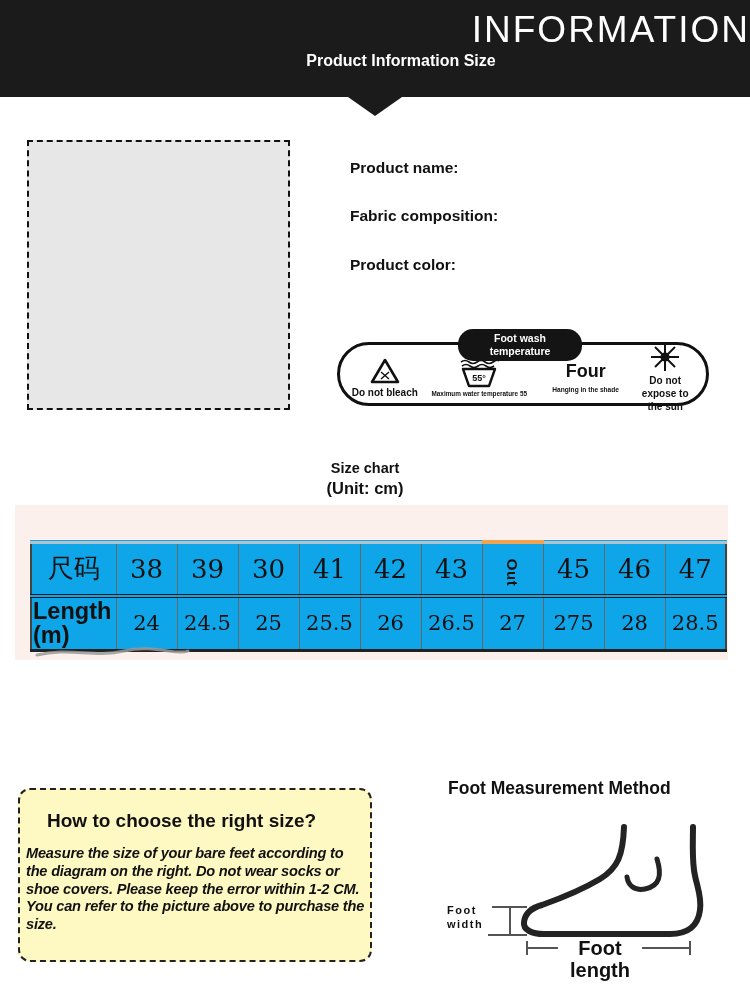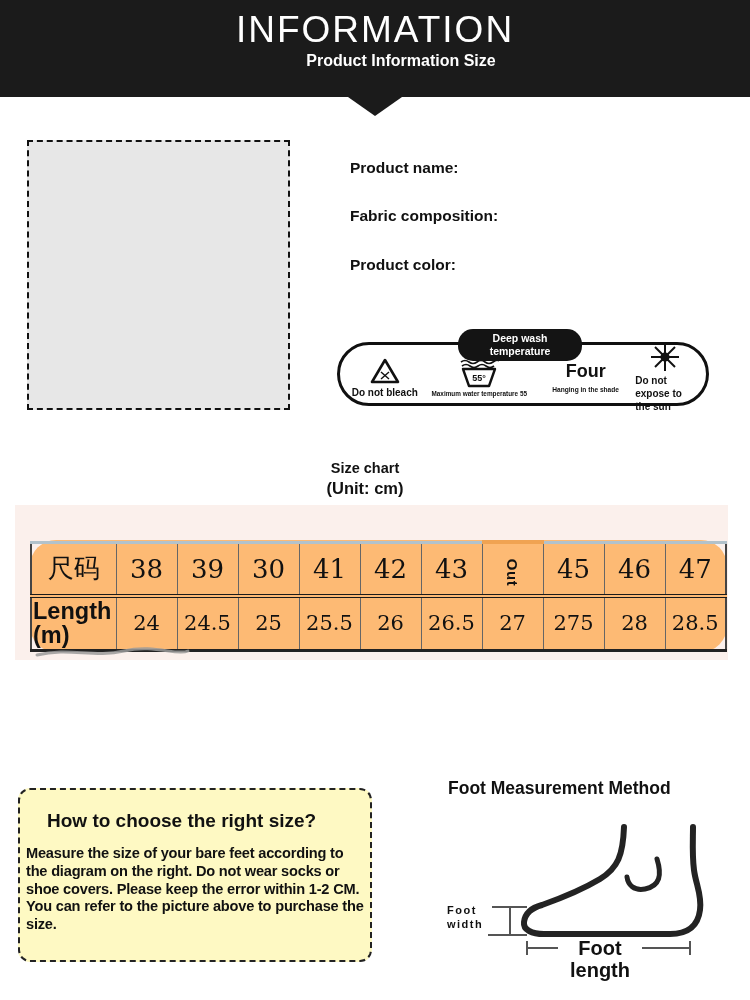--- a/index.html
+++ b/index.html
@@ -8,65 +8,65 @@
     --table-top-border:#b2c2cb;
     --highlight:#f0a352;
     --placeholder-fill:#e7e7e7;
   }
   *{margin:0;padding:0;box-sizing:border-box;}
   body{background:#fff;font-family:"Liberation Sans",sans-serif;color:#111;}
   .page{position:relative;width:750px;height:1000px;background:#fff;overflow:hidden;}
 
   
   .hdr{position:absolute;top:0;left:0;width:750px;height:97px;background:var(--header-bg);color:#fff;text-align:center;}
-  .hdr-title{padding-top:9px;font-size:37px;font-weight:400;letter-spacing:2px;}
+  .hdr-title{padding-top:9px;font-size:37px;font-weight:400;letter-spacing:2px;text-align:right;}
   .hdr-sub{font-size:16px;font-weight:700;margin-top:1px;transform:translateX(26px);}
   .hdr-tri{position:absolute;top:97px;left:50%;transform:translateX(-50%);width:0;height:0;
     border-left:27px solid transparent;border-right:27px solid transparent;border-top:19px solid var(--header-bg);}
 
   
   .img-box{position:absolute;left:27px;top:140px;width:263px;height:270px;background:var(--placeholder-fill);border:2px dashed #111;}
   .pfield{position:absolute;left:350px;font-size:15.5px;font-weight:700;}
   .pfield.f1{top:159px}.pfield.f2{top:207px}.pfield.f3{top:256px}
 
   
   .wash-pill{position:absolute;left:337px;top:342px;width:372px;height:64px;border:3px solid #101010;border-radius:34px;
     background:#fff;display:flex;align-items:center;justify-content:space-between;padding:6px 9px 0 9px;}
   .wash-badge{position:absolute;left:118px;top:-16px;width:124px;background:#141414;color:#fff;border-radius:15px;
     font-size:10.5px;font-weight:700;text-align:center;line-height:1.2;padding:3px 0 4px;z-index:2;}
   .wash-item{display:flex;flex-direction:column;align-items:center;}
   .wash-item .lbl{font-size:10px;font-weight:700;margin-top:2px;white-space:nowrap;}
-  .wash-item.w4 .lbl{white-space:normal;width:60px;text-align:left;line-height:1.3;}
+  .wash-item.w4 .lbl{white-space:normal;width:60px;text-align:center;line-height:1.3;}
   .four-title{font-size:18px;font-weight:700;line-height:1;margin-bottom:4px;}
 
   
   .sc-head{position:absolute;left:265px;top:460px;width:200px;text-align:center;}
   .sc-title{font-size:14.5px;font-weight:700;}
   .sc-unit{font-size:16.5px;font-weight:700;margin-top:3px;}
 
   
   .band{position:absolute;left:15px;top:505px;width:713px;height:155px;background:var(--band-bg);}
-  table.size-table{position:absolute;left:30px;top:540px;border-collapse:collapse;table-layout:fixed;background:#fdba74;
-    font-family:"DejaVu Serif",serif;border-radius:26px;}
+  table.size-table{position:absolute;left:30px;top:540px;border-collapse:collapse;table-layout:fixed;background:#0ea5e9;
+    font-family:"DejaVu Serif",serif;}
   .size-table td{border-left:1px solid #666;border-right:1px solid #666;text-align:center;vertical-align:middle;}
   .size-table tr.r1 td{height:54px;font-size:26px;border-top:3px solid var(--table-top-border);border-bottom:4px double #1a1a1a;}
   .size-table tr.r2 td{height:54px;font-size:21px;border-bottom:3px solid #222;}
   .size-table td:first-child{border-left:2px solid #444;}
   .size-table td:last-child{border-right:2px solid #444;}
   .size-table tr.r1 td.out{border-top:4px solid var(--highlight);font-family:"Liberation Sans",sans-serif;}
   .out span{display:inline-block;transform:rotate(90deg);font-weight:700;font-size:15px;letter-spacing:.5px;}
   .size-hdr{font-size:24px;}
   .len-cell{position:relative;font-family:"Liberation Sans",sans-serif;}
   .len-hdr{position:absolute;left:1px;top:1px;text-align:left;font-weight:700;font-size:23.5px;line-height:1.04;white-space:nowrap;z-index:2;}
   .len-squiggle{position:absolute;left:2px;bottom:-12px;z-index:3;}
 
   
   .howto{position:absolute;left:18px;top:788px;width:354px;height:174px;border:2px dashed #222;border-radius:12px;background:#fef9c3;}
   .howto-title{margin:20px 0 0 27px;font-size:19px;font-weight:700;}
-  .howto-body{margin:13px 5px 0 6px;font-size:14.6px;font-weight:700;line-height:1.22;letter-spacing:-0.2px;}
+  .howto-body{margin:13px 5px 0 6px;font-size:14.6px;font-weight:700;line-height:1.22;letter-spacing:-0.2px;font-style:italic;}
 
   
   .foot-title{position:absolute;left:448px;top:778px;width:282px;text-align:left;font-size:17.5px;font-weight:700;}
   .foot-svg{position:absolute;left:430px;top:815px;}
 </style>
 </head>
 <body>
 
 <div class="page">
 
@@ -77,21 +77,21 @@
   <div class="hdr-tri"></div>
 
   <div class="img-box"></div>
 
   <div class="pfield f1">Product name:</div>
   <div class="pfield f2">Fabric composition:</div>
   <div class="pfield f3">Product color:</div>
 
   <div class="wash-pill">
     <div class="wash-badge">
-      <div>Deep wash</div>
+      <div>Foot wash</div>
       <div>temperature</div>
     </div>
 
     <div class="wash-item" style="width:72px">
       <svg width="32" height="28" viewBox="0 0 32 28">
         <path d="M16 3 L29 25 L3 25 Z" fill="none" stroke="#111" stroke-width="2.6" stroke-linejoin="round"></path>
         <path d="M12 15 L20 22 M20 15 L12 22" stroke="#111" stroke-width="1.4"></path>
       </svg>
       <div class="lbl">Do not bleach</div>
     </div>

